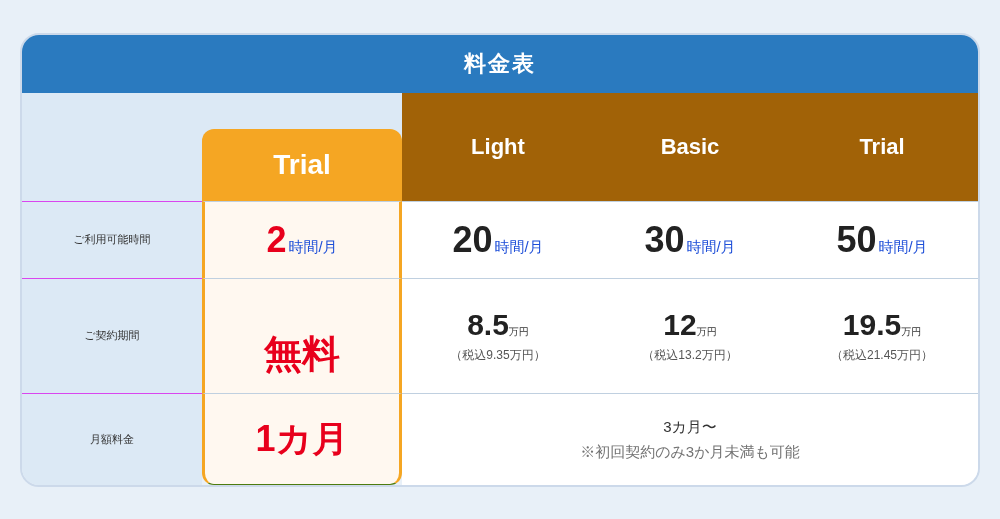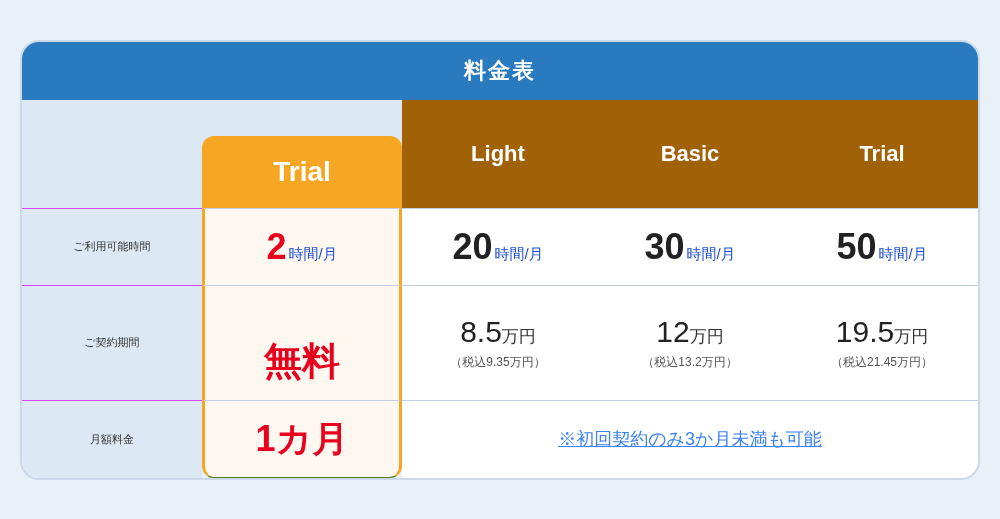--- a/index.html
+++ b/index.html
@@ -87,42 +87,41 @@
       color: #1d4ed8;
       margin-left: 2px;
     }
     .value-row {
       display: flex;
       align-items: baseline;
       justify-content: center;
     }
     .price-main {
       font-size: 30px;
-      font-weight: normal;
+      font-weight: bold;
       color: #222;
     }
     .price-unit {
-      font-size: 17px;
+      font-size: 10px;
       color: #333;
     }
     .price-tax {
       font-size: 12px;
       color: #555;
       margin-top: 5px;
     }
     .contract-text {
       font-size: 15px;
       color: #333;
       text-align: center;
       line-height: 1.7;
     }
     .contract-note {
-      font-size: 18px;
-      color: #3b82f6;
-      text-decoration: underline;
+      font-size: 15px;
+      color: #737373;
     }
     
     .header-grid {
       display: grid;
       grid-template-columns: 180px 200px 1fr 1fr 1fr;
       background: #dce9f5;
     }
     .header-cell-empty {
       background: #dce9f5;
     }
@@ -229,18 +228,19 @@
       </div>
       <div class="price-tax">（税込21.45万円）</div>
     </div>
 
     <div class="row-label">月額料金</div>
     <div class="cell trial-col last-row">
       <span class="value-big trial-contract">1カ月</span>
     </div>
     <div class="cell span-3">
       <div class="contract-text">
+        <div>3カ月〜</div>
         <div class="contract-note">※初回契約のみ3か月未満も可能</div>
       </div>
     </div>
 
   </div>
 </div>
 
 </body></html>

